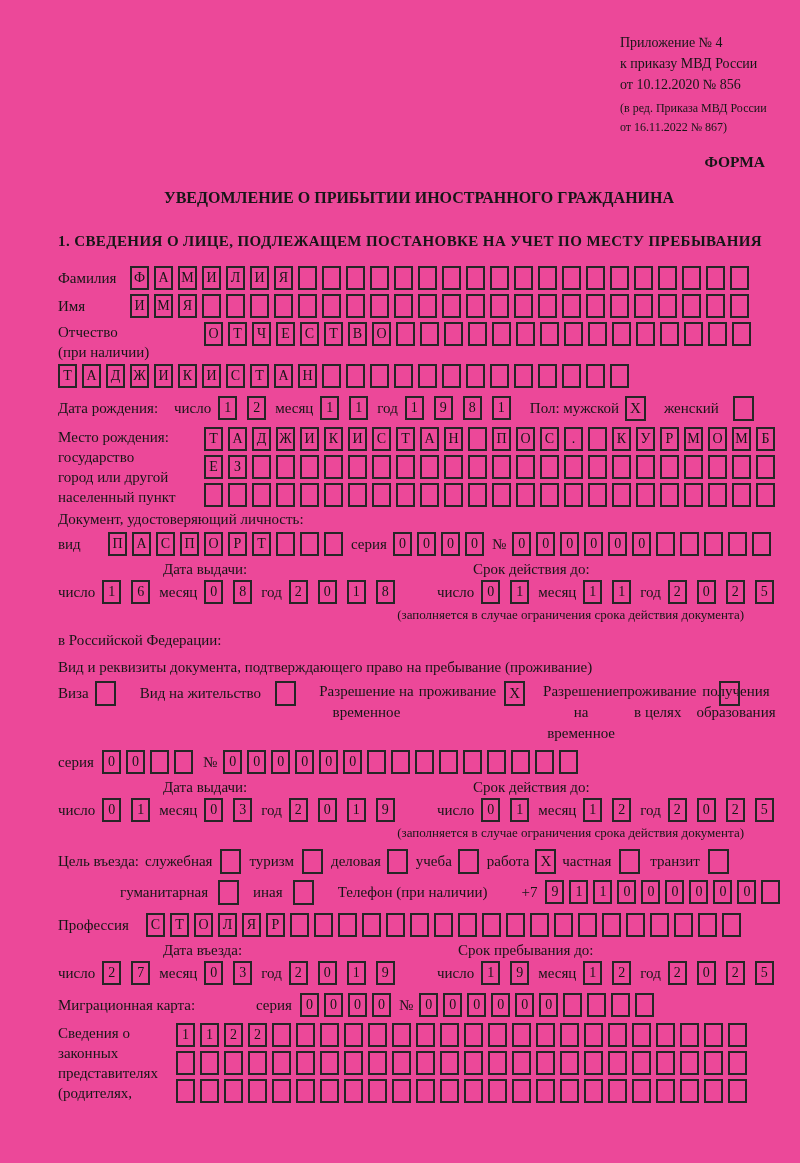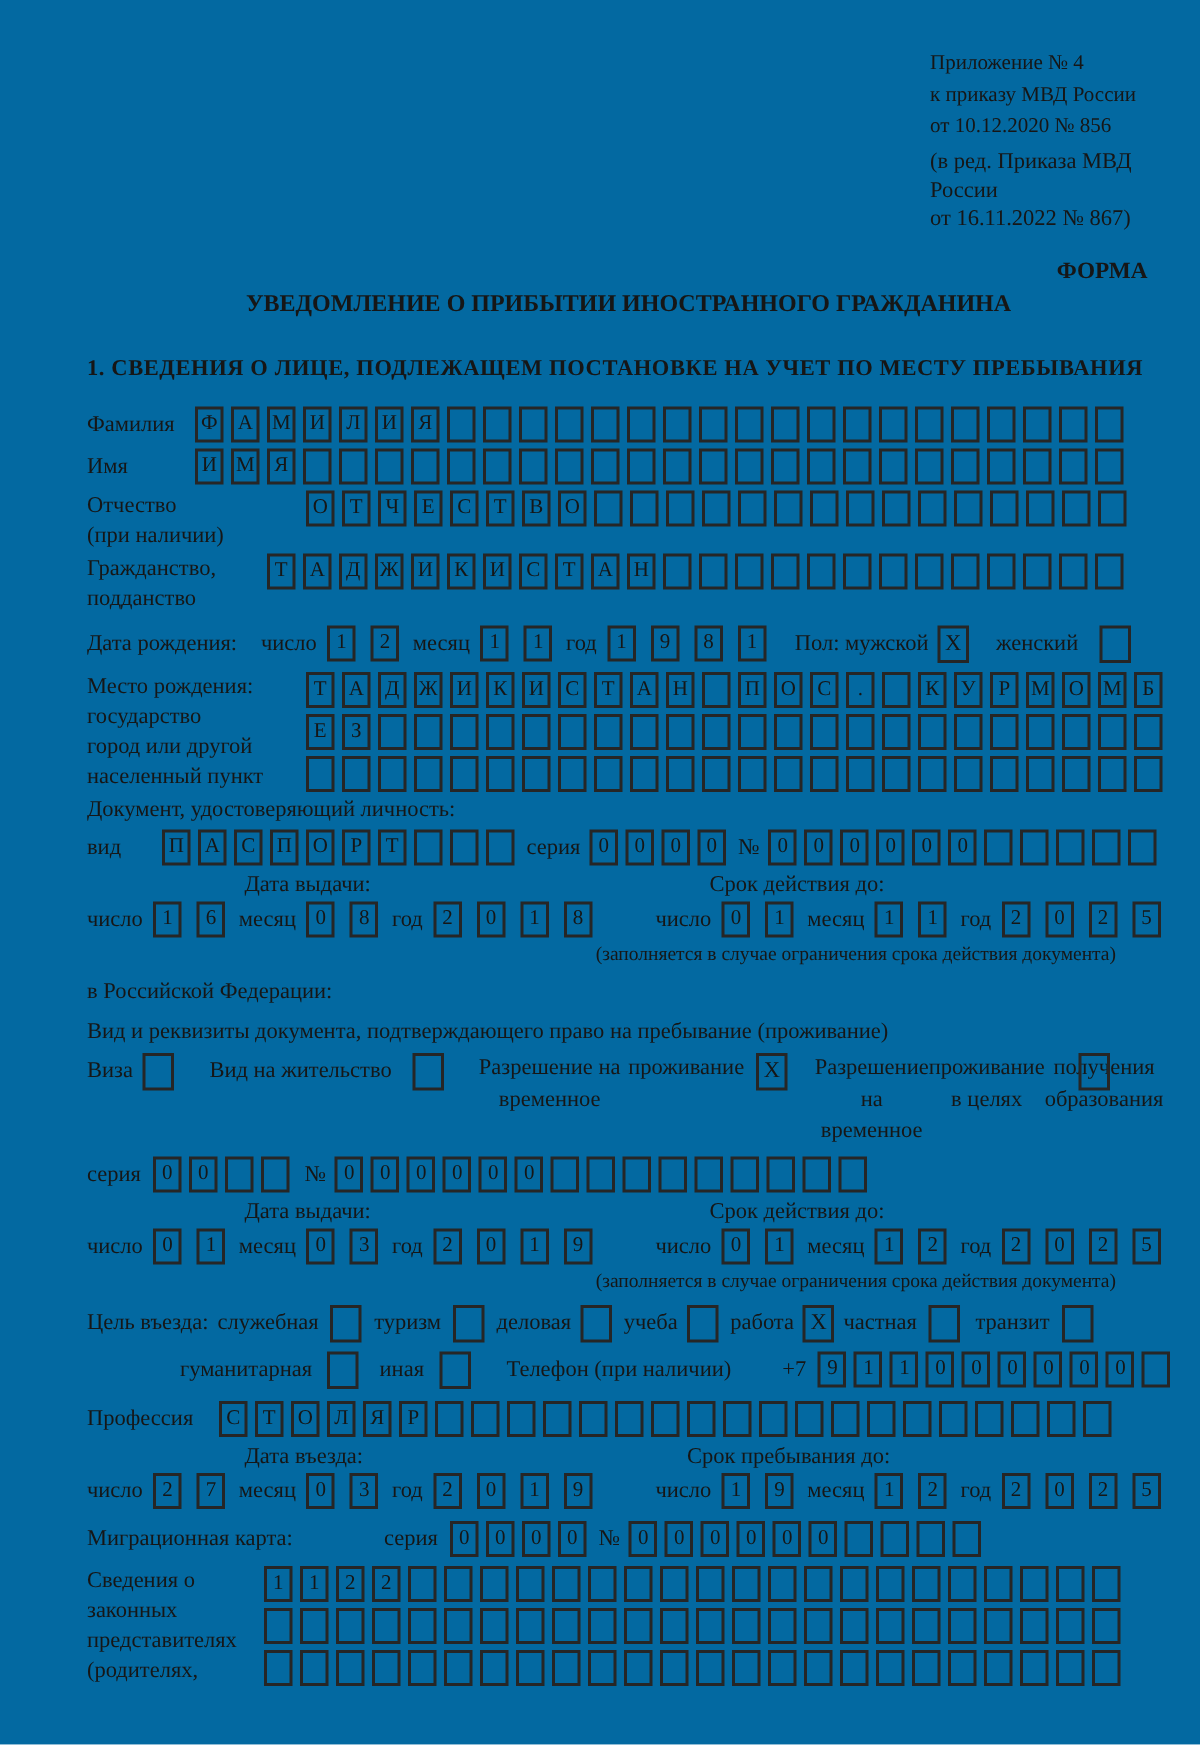--- a/index.html
+++ b/index.html
@@ -1,27 +1,27 @@
 <!DOCTYPE html>
 <html><head>
 <meta charset="utf-8">
 <style>
   * { box-sizing: border-box; margin: 0; padding: 0; }
   html,body { background:#ffffff; }
   .page {
-    width: 800px; height: 1163px; margin: 0 auto; background:#0369a1;
+    width: 800px; height: 1163px; margin: 0 auto; background:#ec4899;
     font-family: "Liberation Serif", "DejaVu Serif", serif; color:#161616;
     padding: 32px 20px 0 58px; position: relative; overflow: hidden;
   }
   
   .appendix { margin-left: 562px; font-size:14px; line-height:21px; }
-  .amendment { margin-left: 562px; margin-top:4px; font-size:15px; line-height:19px; }
+  .amendment { margin-left: 562px; margin-top:4px; font-size:12px; line-height:19px; }
   .forma { text-align:right; padding-right:15px; margin-top:16px; font-weight:bold; font-size:15.5px; }
   
-  .title { text-align:center; font-weight:bold; font-size:16px; line-height:26px; }
+  .title { text-align:center; margin-top:14px; font-weight:bold; font-size:16px; line-height:26px; }
   .blank-line { display:inline-block; width:58px; border-bottom:3px solid #3a3a3a; height:13px; margin-left:10px; }
   .sec-heading { margin-top:22px; font-weight:bold; font-size:15px; letter-spacing:0.4px; }
   
   .row { display:flex; align-items:flex-start; flex-wrap:nowrap; }
   .lbl { font-size:15px; line-height:24px; flex:none; white-space:nowrap; }
   .lbl-block { display:flex; flex-direction:column; flex:none; font-size:15px; line-height:20px; }
   .w72 { width:72px; } .w120 { width:120px; } .w146 { width:146px; } .w88 { width:88px; }
   .w118 { width:118px; } .w198 { width:198px; } .w108 { width:108px; } .w50 { width:50px; }
   .cells { display:flex; gap:5px; flex:none; }
   .cell {
@@ -162,24 +162,20 @@
         <span class="cell"></span>
         <span class="cell"></span>
         <span class="cell"></span>
         <span class="cell"></span>
         <span class="cell"></span>
         <span class="cell"></span>
       </span>
   </div>
 
   <div class="row mt2">
-    <span class="lbl-block w120">
-      <span>Гражданство,</span>
-      <span>подданство</span>
-    </span>
     <span class="cells">
         <span class="cell">Т</span>
         <span class="cell">А</span>
         <span class="cell">Д</span>
         <span class="cell">Ж</span>
         <span class="cell">И</span>
         <span class="cell">К</span>
         <span class="cell">И</span>
         <span class="cell">С</span>
         <span class="cell">Т</span>

